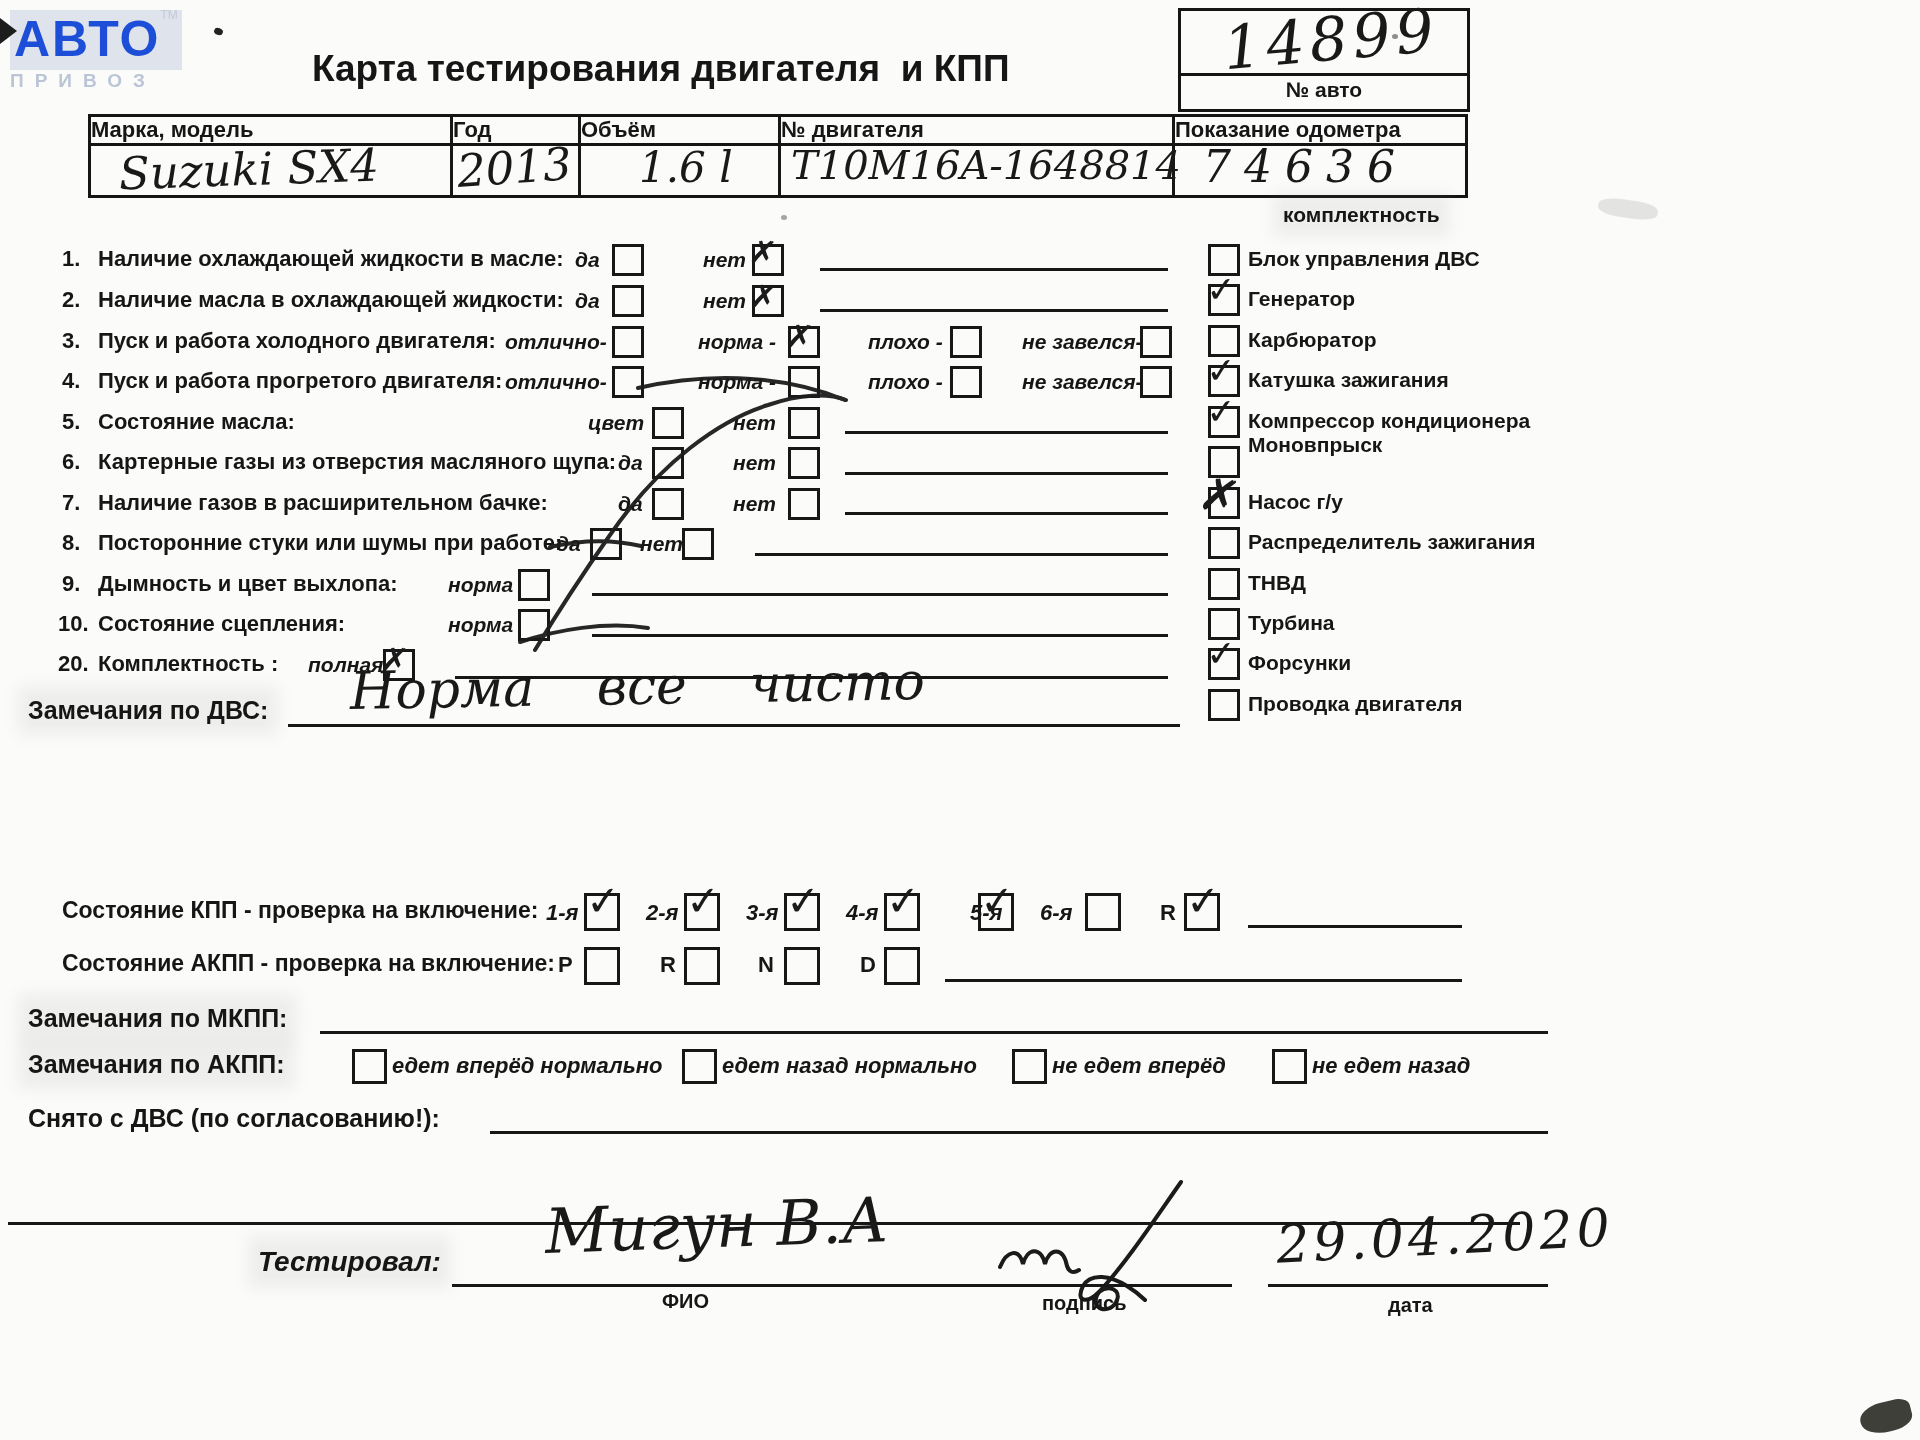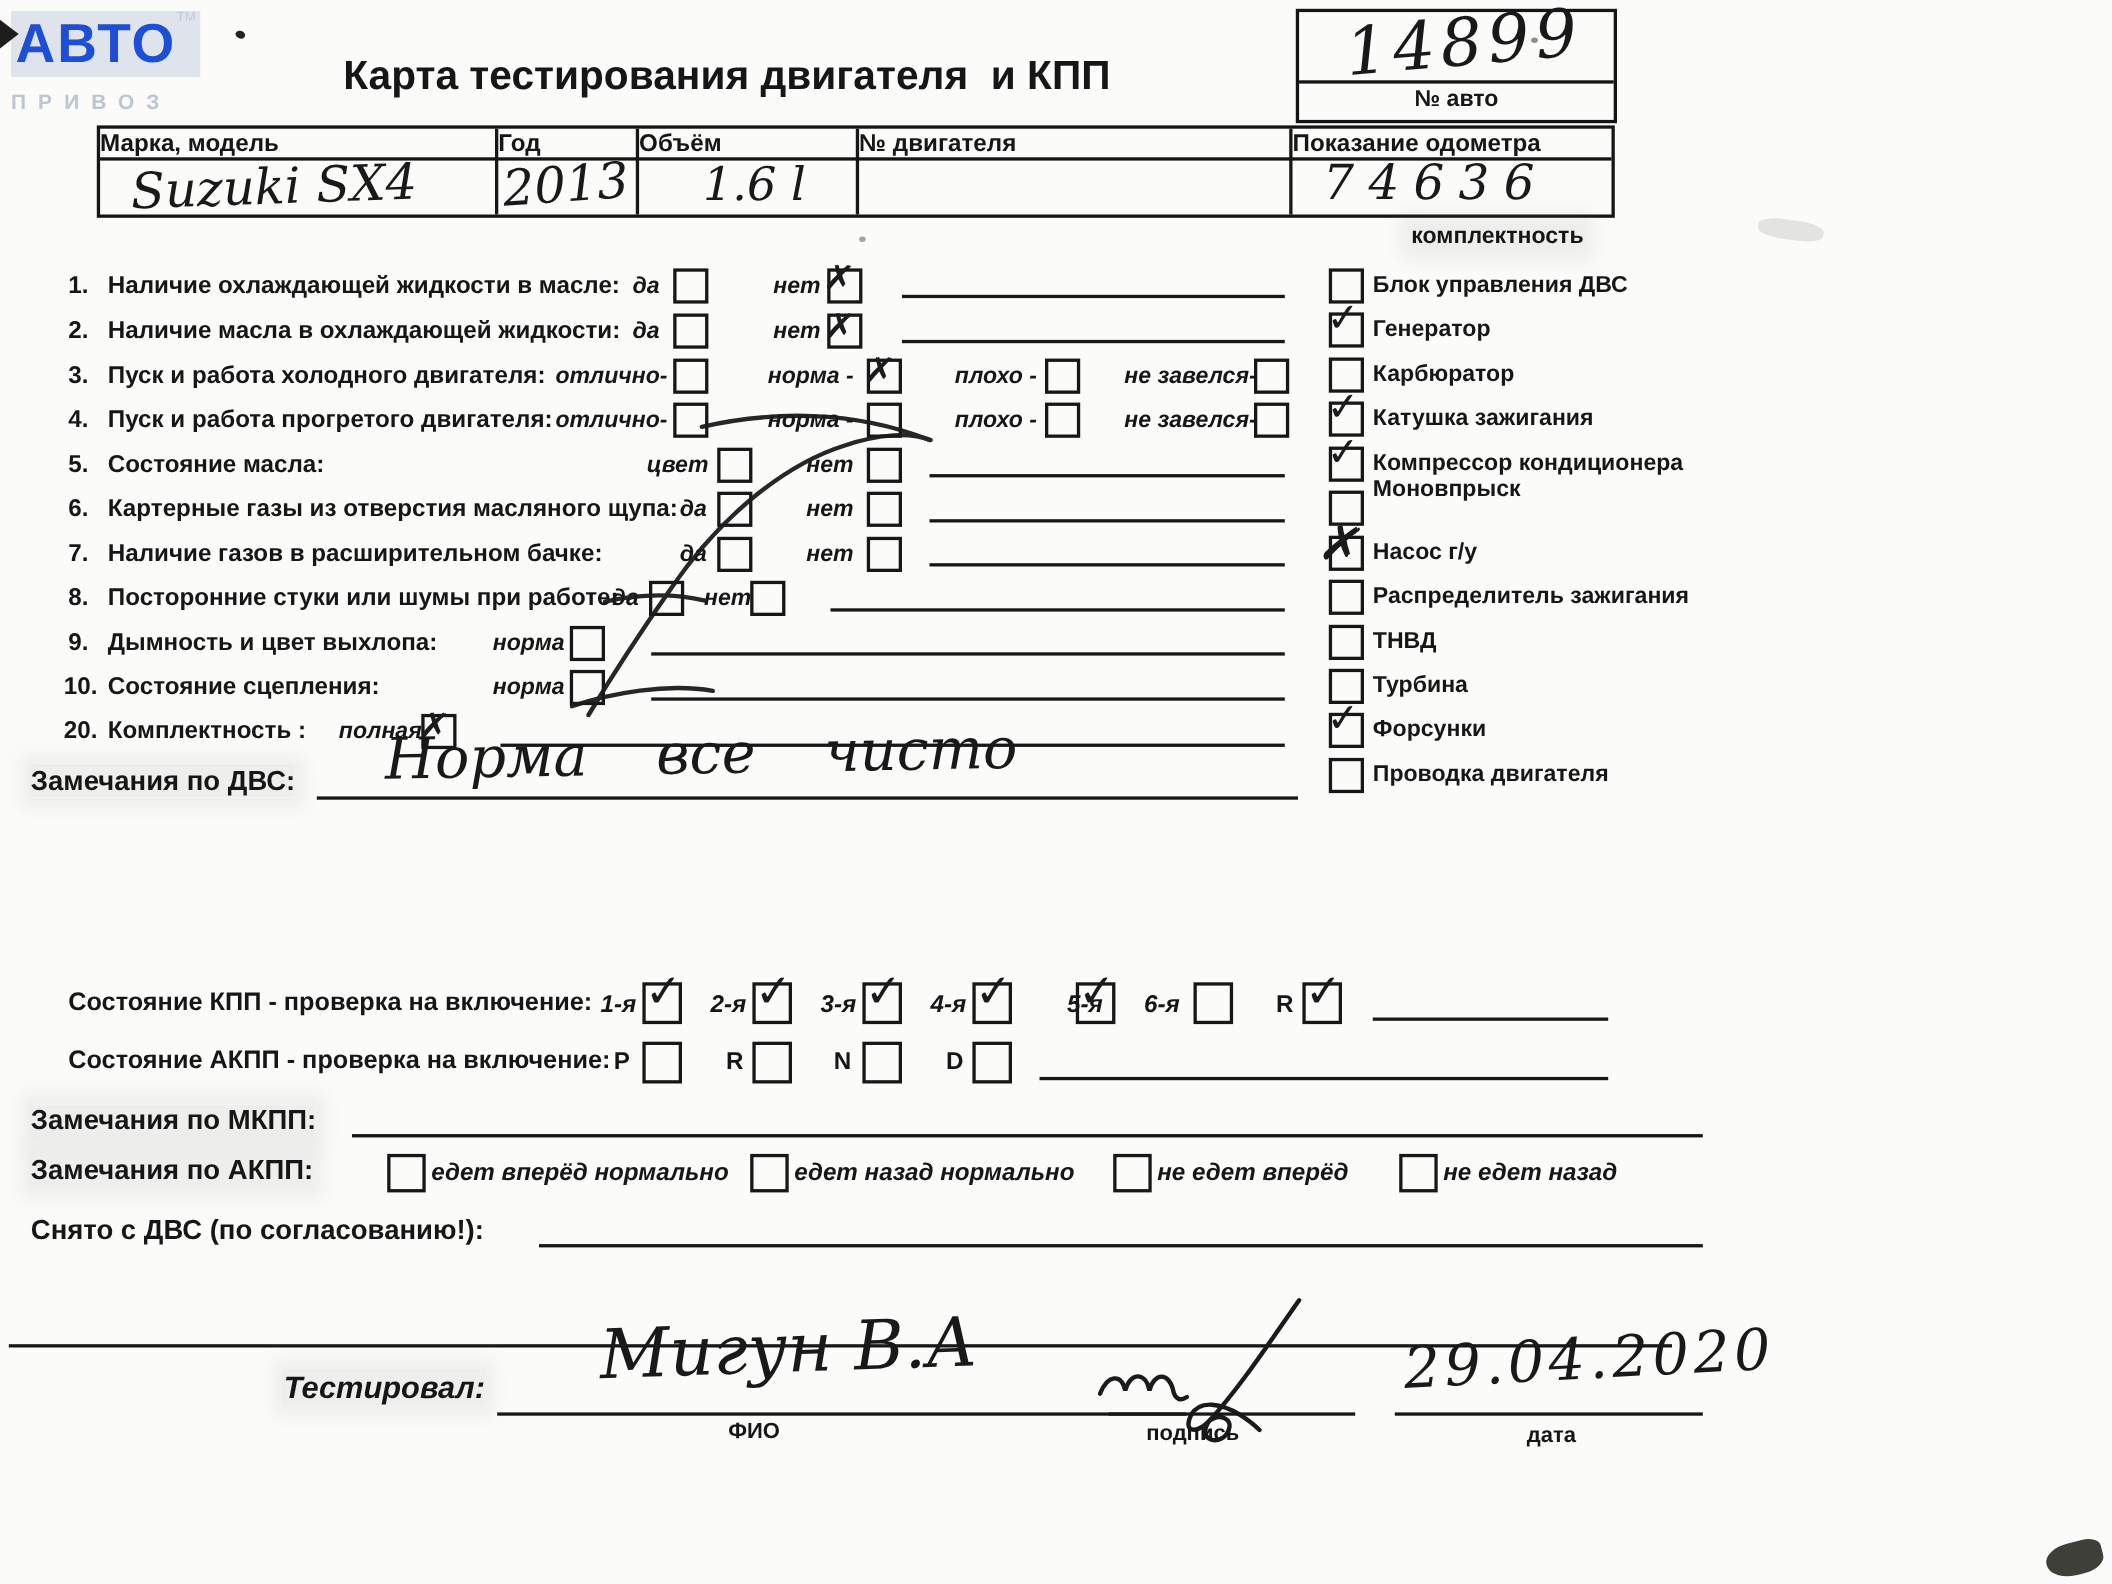--- a/index.html
+++ b/index.html
@@ -30,21 +30,21 @@
   svg{position:absolute;pointer-events:none}
   .speck{position:absolute;background:#222;border-radius:50%}
 </style>
 </head>
 <body>
 
 <div class="abs" style="left:10px;top:10px;width:170px;height:95px">
   <div style="display:inline-block;background:#dfe3eb;padding:0 4px 2px 4px">
     <span style="font-size:50px;font-weight:700;letter-spacing:2px;color:#1d4ed8">АВТО</span><span style="font-size:12px;color:#c2cadb;vertical-align:top;position:relative;top:-2px">TM</span>
   </div>
-  <div style="font-size:19px;font-weight:600;letter-spacing:11px;color:#bbc5d6;margin-top:13px">ПРИВОЗ</div>
+  <div style="font-size:19px;font-weight:600;letter-spacing:11px;color:#bbc5d6;margin-top:0">ПРИВОЗ</div>
 </div>
 
 <div class="abs" style="left:312px;top:48px;font-size:37px;font-weight:700;white-space:pre">Карта тестирования двигателя  и КПП</div>
 
 <div class="abs" style="left:1178px;top:8px;width:286px;height:98px;border:3px solid #151515">
   <div class="hw" style="left:42px;top:-2px;font-size:60px;letter-spacing:5px;transform:rotate(-5deg)">14899</div>
   <div style="position:absolute;left:0;right:0;top:62px;border-top:3px solid #151515"></div>
   <div style="position:absolute;left:0;right:0;top:67px;text-align:center;font-size:21px;font-weight:700">№ авто</div>
 </div>
 
@@ -55,20 +55,21 @@
   <div class="vline" style="left:1081px"></div>
   <div style="position:absolute;left:0;right:0;top:26px;border-top:3px solid #151515"></div>
   <div class="th" style="left:0;width:359px">Марка, модель</div>
   <div class="th" style="left:362px;width:125px">Год</div>
   <div class="th" style="left:490px;width:197px">Объём</div>
   <div class="th" style="left:690px;width:391px">№ двигателя</div>
   <div class="th" style="left:1084px;width:290px">Показание одометра</div>
   <div class="hw" style="left:28px;top:30px;font-size:45px;transform:rotate(-2deg)">Suzuki SX4</div>
   <div class="hw" style="left:366px;top:28px;font-size:45px;transform:rotate(-4deg)">2013</div>
   <div class="hw" style="left:548px;top:30px;font-size:42px">1.6 l</div>
+  <div class="hw" style="left:700px;top:28px;font-size:40px">T10M16A-1648814</div>
   <div class="hw" style="left:1112px;top:28px;font-size:44px;letter-spacing:13px">74636</div>
 </div>
 
 <div class="abs smudge" style="left:1283px;top:203px;font-size:21px;font-weight:700">комплектность</div>
 
 <div class="cb" style="left:1208px;top:244px"></div>
 <div class="rlabel" style="left:1248px;top:247px">Блок управления ДВС</div>
 <div class="cb" style="left:1208px;top:284px"></div>
 <div class="mark v" style="left:1206px;top:272px;font-size:36px">✓</div>
 <div class="rlabel" style="left:1248px;top:287px">Генератор</div>

